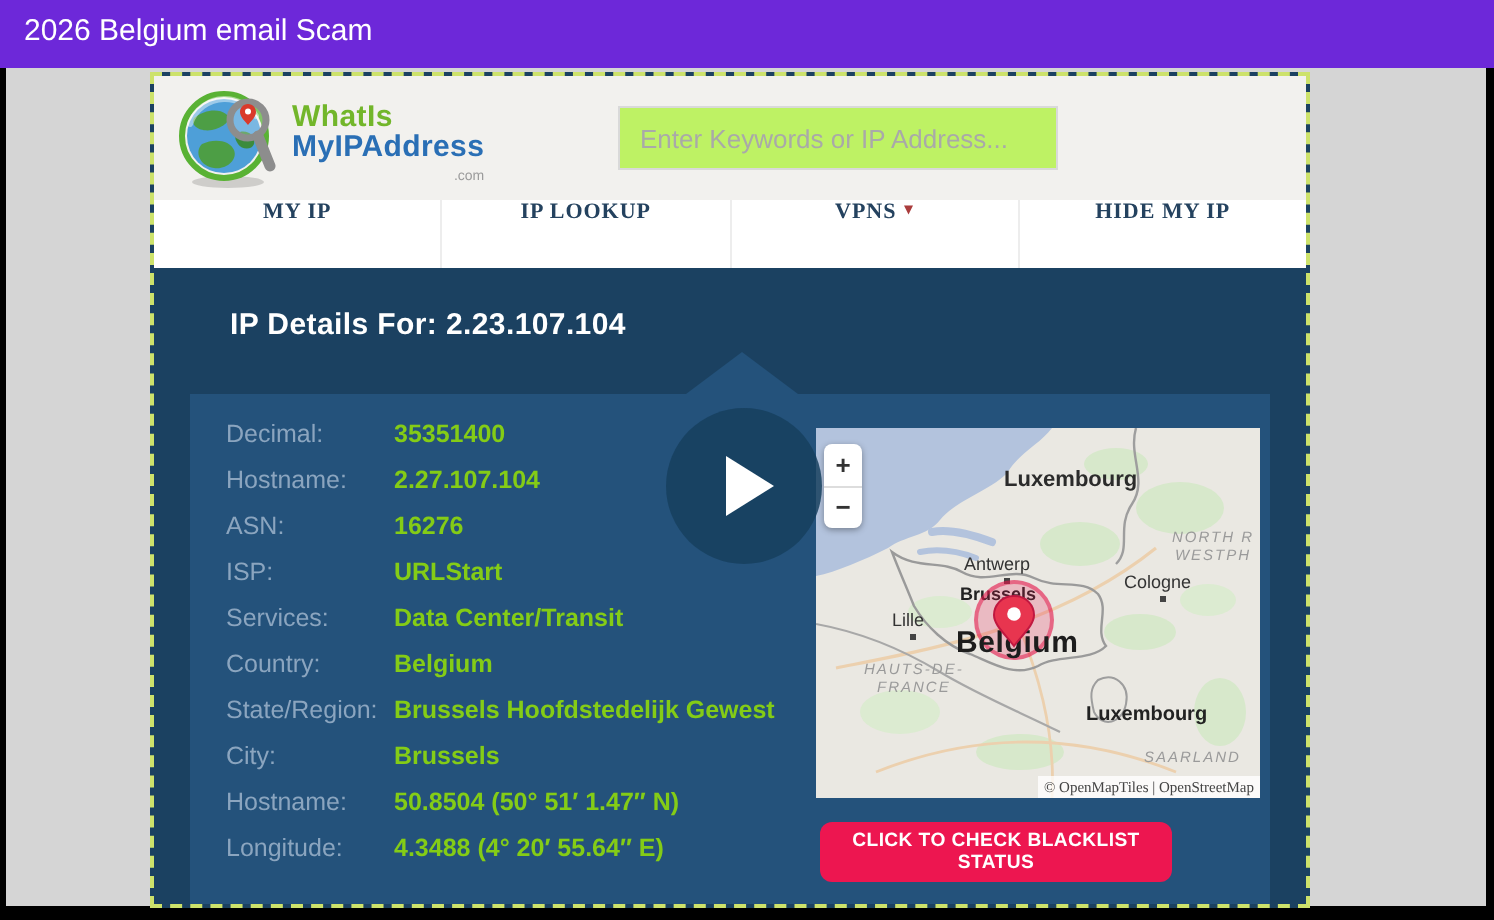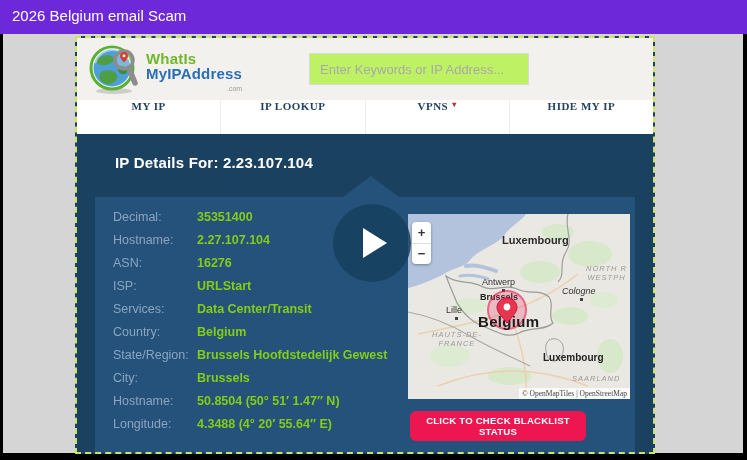--- a/index.html
+++ b/index.html
@@ -222,21 +222,21 @@
           <div class="map-label lbl-country" style="left:94px;top:20px;">Luxembourg</div>
           <div class="map-label lbl-region" style="left:178px;top:50px;">
             <span>NORTH R</span><br>
             <span>WESTPH</span>
           </div>
           <div class="map-label lbl-city" style="left:74px;top:63px;">Antwerp</div>
           <div class="city-dot" style="left:94px;top:75px;"></div>
           <div class="map-label lbl-city-b" style="left:72px;top:78px;">Brussels</div>
           <div class="map-label lbl-city" style="left:38px;top:91px;">Lille</div>
           <div class="city-dot" style="left:47px;top:103px;"></div>
-          <div class="map-label lbl-city" style="left:154px;top:72px;font-style:italic;">Cologne</div>
+          <div class="map-label lbl-city" style="left:154px;top:72px;">Cologne</div>
           <div class="city-dot" style="left:172px;top:84px;"></div>
           <div class="pin-halo"></div>
           <div class="map-label lbl-big" style="left:70px;top:99px;">Belgium</div>
           <div class="pin">
             <svg width="24" height="28" viewBox="-12 -14 24 28">
               <path d="M0,-12 C-6.5,-12 -10,-7 -10,-2.5 C-10,2.5 -4.5,7 0,13 C4.5,7 10,2.5 10,-2.5 C10,-7 6.5,-12 0,-12 Z" fill="#e8354f" stroke="#c01840" stroke-width="1"></path>
               <circle cx="0" cy="-3" r="3.4" fill="#fff"></circle>
             </svg>
           </div>
           <div class="map-label lbl-region" style="left:24px;top:116px;">

